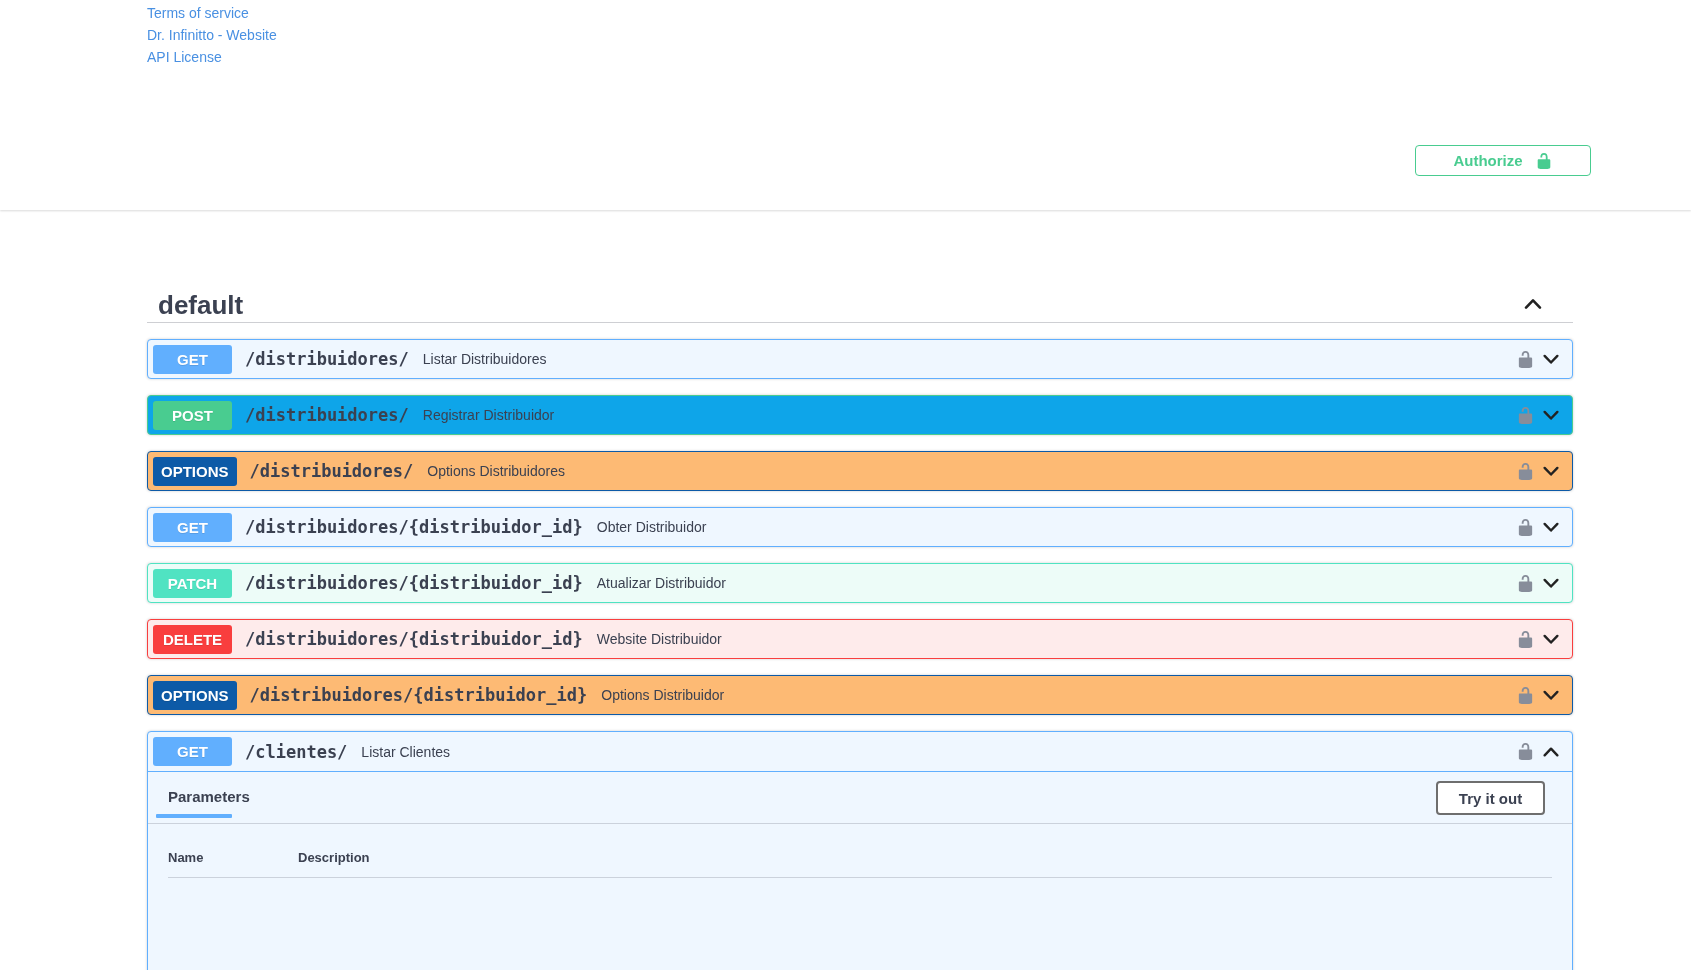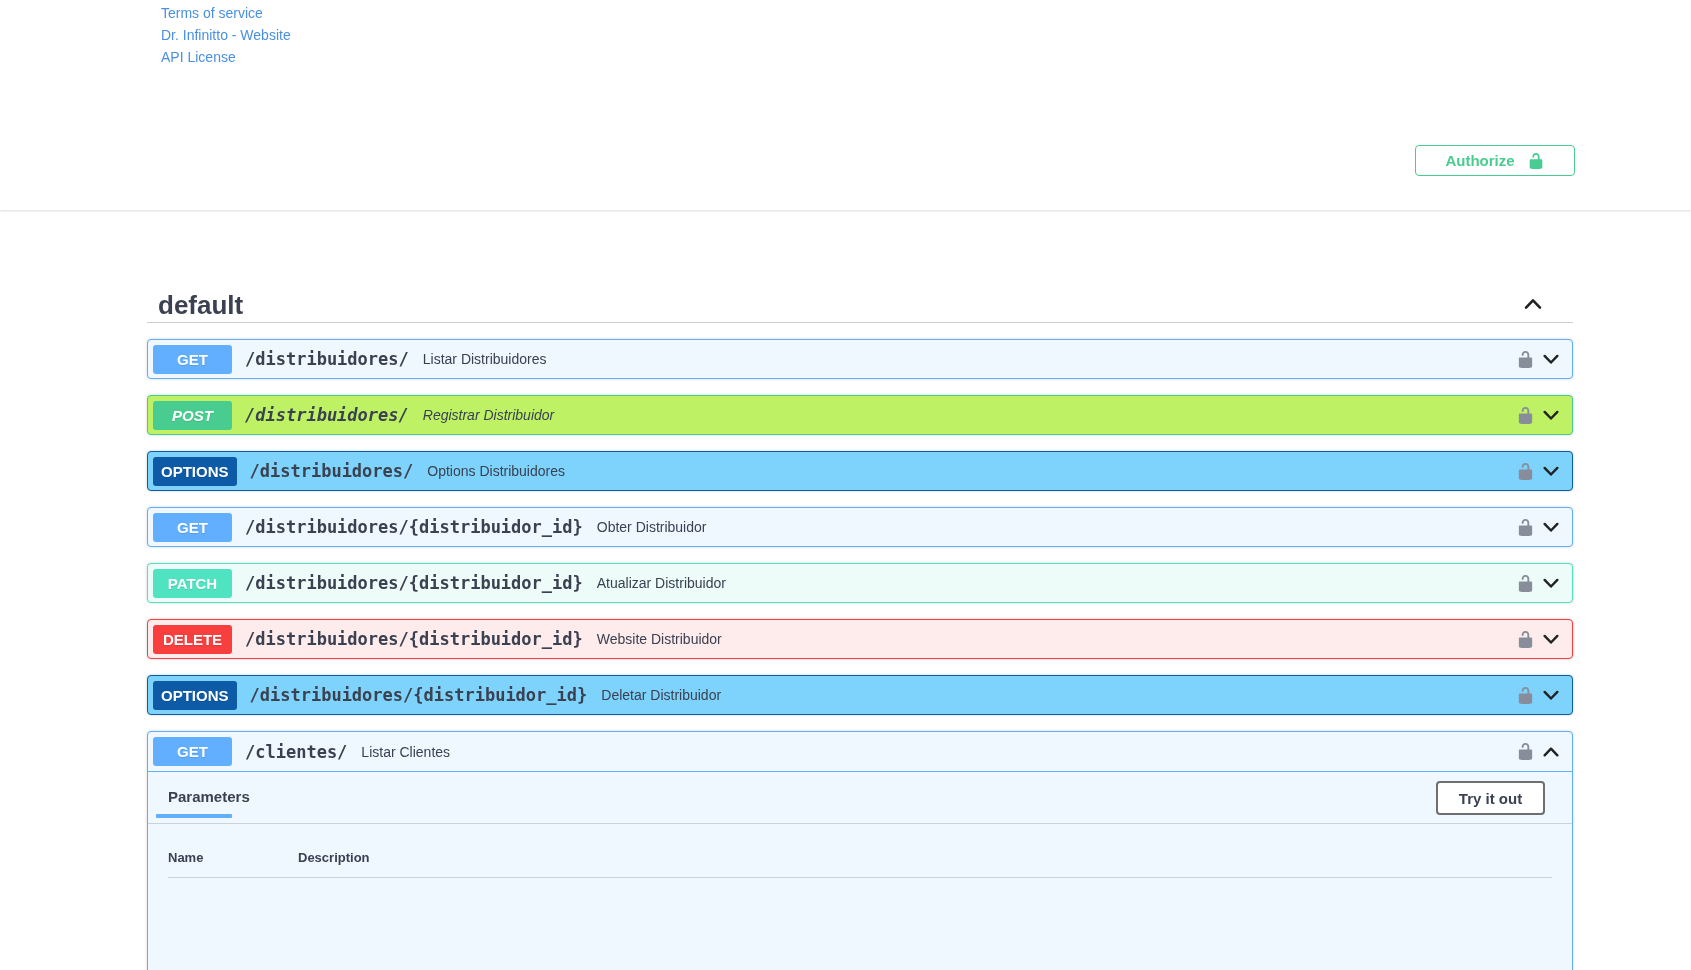--- a/index.html
+++ b/index.html
@@ -3,43 +3,43 @@
 <meta charset="utf-8">
 <style>
   * { margin:0; padding:0; box-sizing:border-box; }
   html,body { width:1691px; height:970px; background:#fff; overflow:hidden;
     font-family:"Liberation Sans", sans-serif; color:#3b4151; position:relative; }
 
   
   .scheme-container { position:absolute; top:0; left:0; width:1691px; height:210px;
     background:#fff; box-shadow:0 1px 2px 0 rgba(0,0,0,.15); }
 
-  .info-links { position:absolute; left:161px; top:2px; }
+  .info-links { position:absolute; left:147px; top:2px; }
   .info-links a { display:block; font-size:14px; line-height:22px; color:#4990e2;
     text-decoration:none; cursor:pointer; }
 
-  .authorize-btn { position:absolute; left:1415px; top:145px; width:160px; height:31px;
+  .authorize-btn { position:absolute; left:1415px; top:145px; width:176px; height:31px;
     background:#fff; border:1px solid #49cc90; border-radius:4px; color:#49cc90;
     font-weight:bold; font-size:15px; display:flex; align-items:center;
     justify-content:center; gap:12px; cursor:pointer; font-family:"Liberation Sans",sans-serif; }
   .authorize-btn svg { display:block; }
 
   .section { position:absolute; left:147px; top:238px; width:1426px; }
   .section-header { display:flex; align-items:center; justify-content:space-between;
     padding:4px 28px 0 11px; height:39px; border-bottom:1px solid rgba(59,65,81,.25);
     cursor:pointer;margin-top:46px; }
   .section-title { font-size:26px; font-weight:bold; color:#3b4151; }
   .section-chevron { margin-top:2px; }
 
   .opblock { height:40px; border-radius:4px; border:1px solid; margin-top:16px;
     display:flex; align-items:center; padding:0 10px 0 5px;
     box-shadow:0 0 3px rgba(0,0,0,.19); cursor:pointer; }
   .opblock.get     { background:#eff7ff; border-color:#61affe; }
-  .opblock.post    { background:#bef264; border-color:#49cc90;font-style:italic; }
-  .opblock.options { background:#7dd3fc; border-color:#0d5aa7; }
+  .opblock.post    { background:#0ea5e9; border-color:#49cc90; }
+  .opblock.options { background:#fdba74; border-color:#0d5aa7; }
   .opblock.patch   { background:#edfcf8; border-color:#50e3c2; }
   .opblock.delete  { background:#feebeb; border-color:#f93e3e; }
 
   .method-badge { min-width:79px; height:29px; padding:0 8px; border-radius:3px;
     color:#fff; font-weight:bold; font-size:15px; display:flex; align-items:center;
     justify-content:center; text-shadow:0 1px 0 rgba(0,0,0,.1);
     font-family:"Liberation Sans",sans-serif; }
   .badge-get     { background:#61affe; }
   .badge-post    { background:#49cc90; }
   .badge-options { background:#0d5aa7; }
@@ -243,21 +243,21 @@
           <svg width="22" height="22" viewBox="0 0 20 20">
             <use href="#ic-chev-down"></use>
           </svg>
         </button>
     </span>
   </div>
 
   <div class="opblock options">
     <span class="method-badge badge-options">OPTIONS</span>
     <span class="op-path">/distribuidores/{distribuidor_id}</span>
-    <span class="op-summary">Deletar Distribuidor</span>
+    <span class="op-summary">Options Distribuidor</span>
     <span class="op-right">
       <button class="lock-btn">
           <svg width="19" height="19" viewBox="0 0 20 20" fill="#878d9a">
             <use href="#ic-lock-open"></use>
           </svg>
         </button>
       <button class="chev-btn">
           <svg width="22" height="22" viewBox="0 0 20 20">
             <use href="#ic-chev-down"></use>
           </svg>

